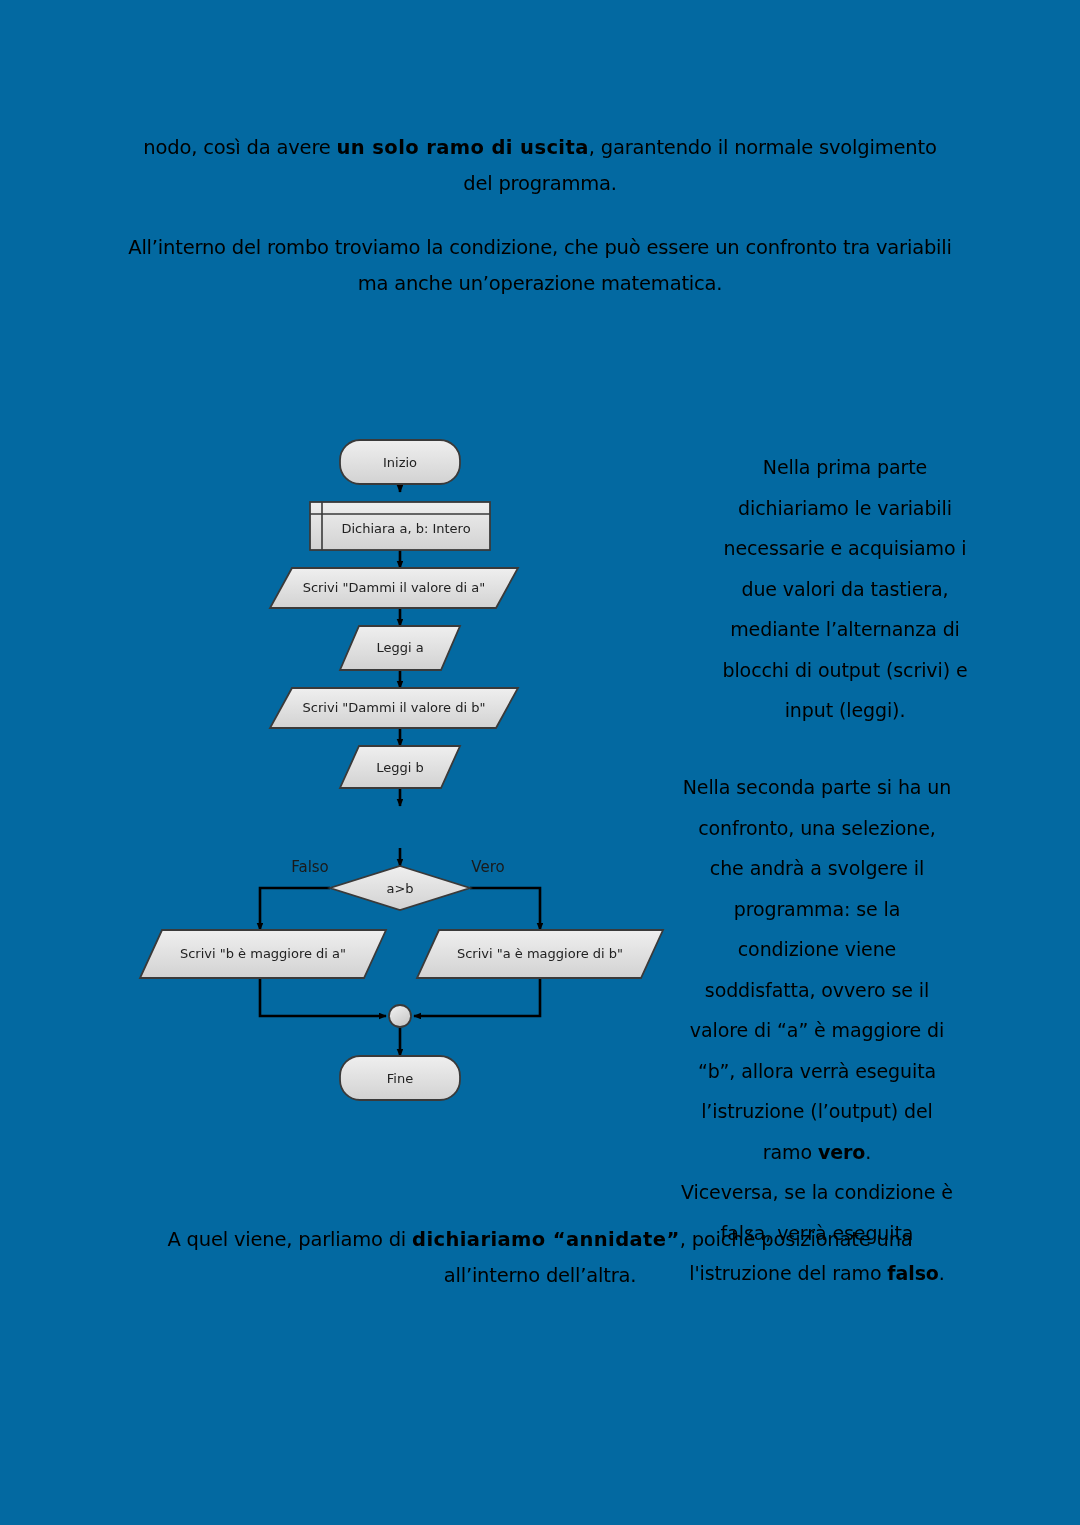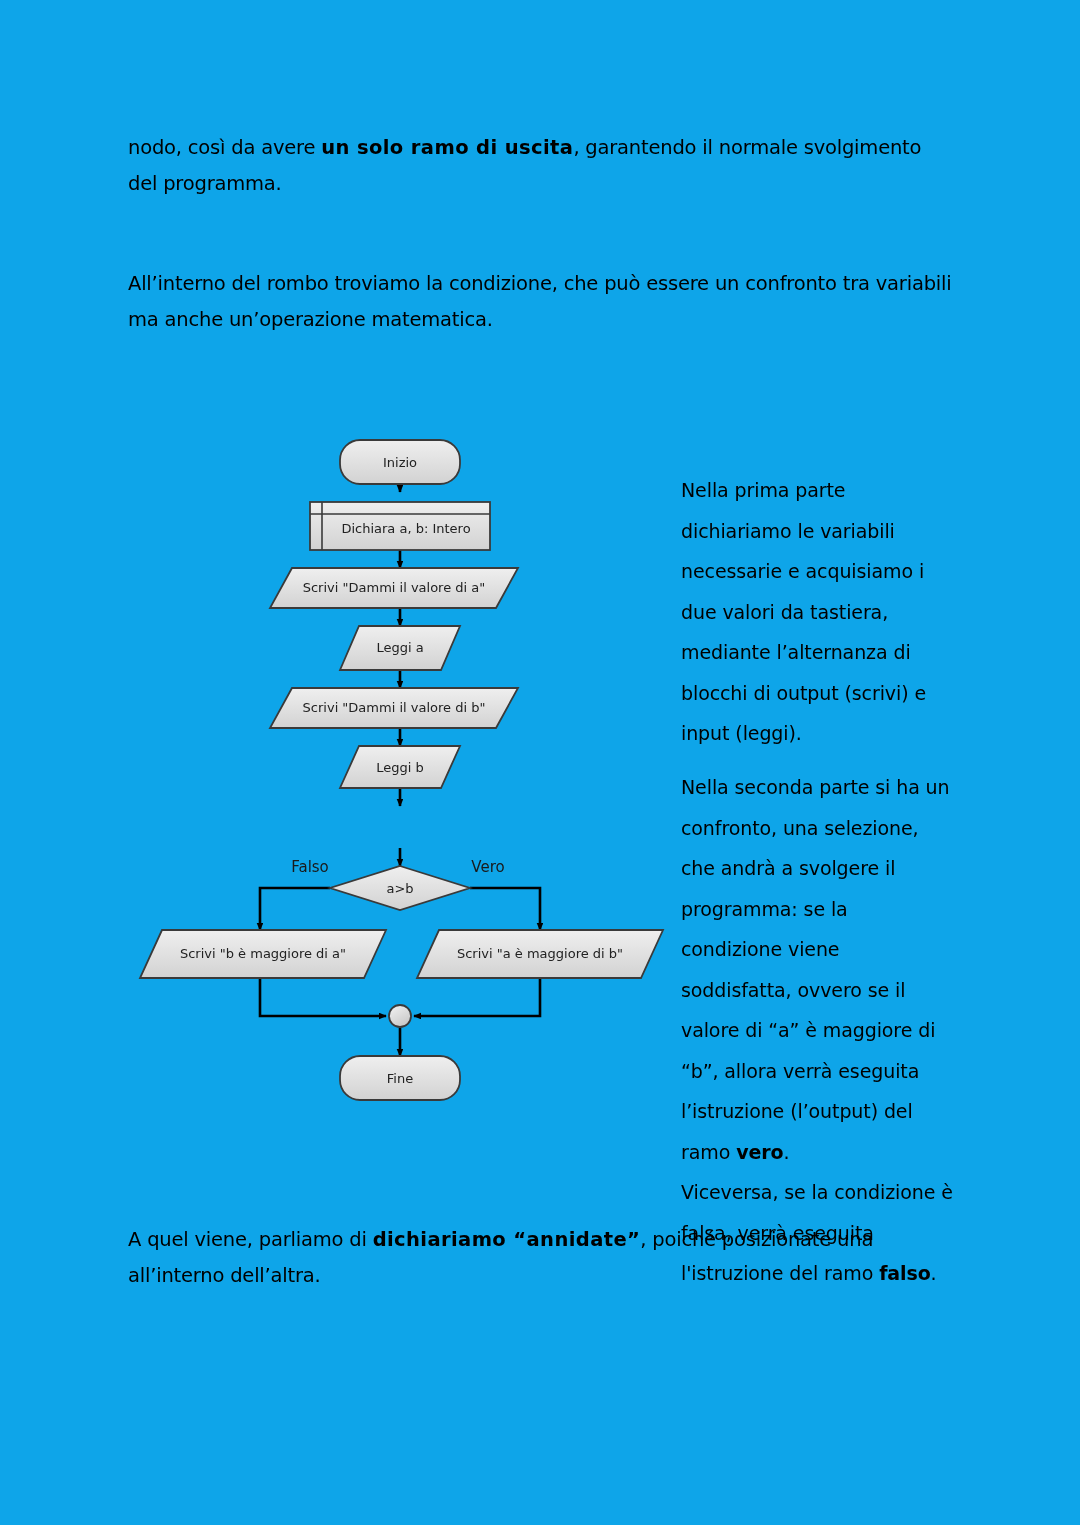--- a/index.html
+++ b/index.html
@@ -12,54 +12,55 @@
     height: 1525px;
     position: relative;
     font-family: "DejaVu Sans", sans-serif;
     color: #000000;
     overflow: hidden;
   }
 
   .page {
     position: absolute;
     inset: 0;
-    background: #0ea5e9;
+    background: #0369a1;
+    text-align: center;
   }
 
   
   .prose {
     position: absolute;
     left: 128px;
     width: 824px;
     font-family: "DejaVu Sans", sans-serif;
     font-size: 19.5px;
     line-height: 36px;
     letter-spacing: -0.2px;
     color: #000;
   }
   .prose b { font-weight: bold; letter-spacing: 0.4px; }
 
   #para-intro { top: 130px; }
-  #para-rombo { top: 230px; margin-top: 36px; }
+  #para-rombo { top: 230px; }
   #para-esempio { top: 322px; }
   #para-closing { top: 1186px; }
 
   
   .commentary {
     position: absolute;
     left: 681px;
     width: 272px;
     font-family: "DejaVu Sans", sans-serif;
     font-size: 19px;
     line-height: 40.5px;
     letter-spacing: -0.1px;
     color: #000;
   }
   .commentary b { font-weight: bold; }
-  #comment-1 { top: 470px; }
+  #comment-1 { top: 447px; margin-left: 28px; }
   #comment-2 { top: 767px; }
 
   
   #flowchart {
     position: absolute;
     left: 128px;
     top: 416px;
     width: 540px;
     height: 700px;
   }

